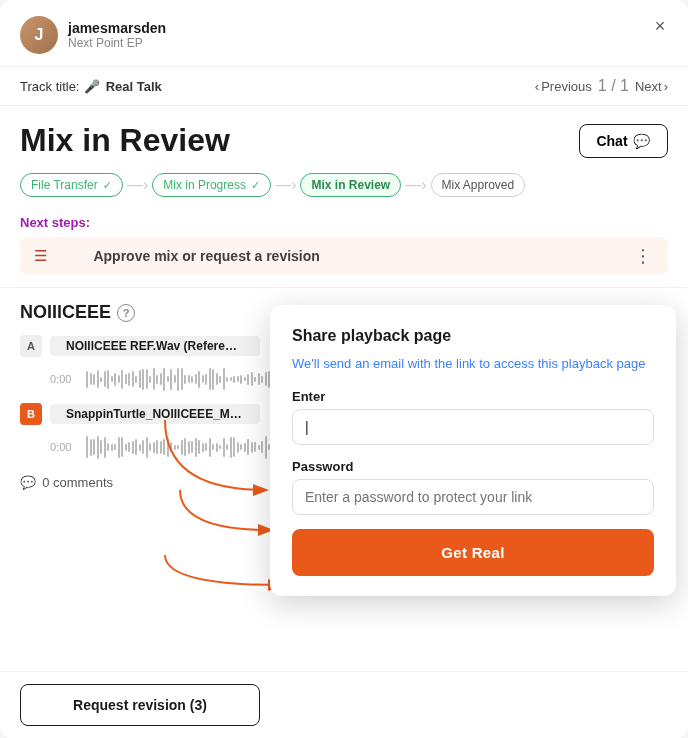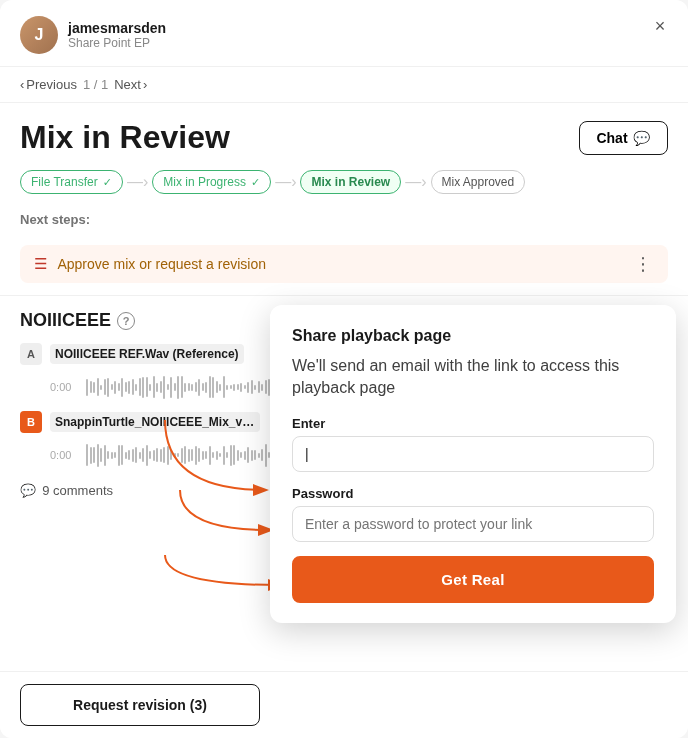--- a/index.html
+++ b/index.html
@@ -95,21 +95,21 @@
     .nav-btn {
       background: none;
       border: none;
       cursor: pointer;
       font-size: 13px;
       color: #555;
       display: flex;
       align-items: center;
       gap: 2px;
     }
-    .nav-count { color: #888; font-size: 13px; }
+    .nav-count { color: #888; font-size: 16px; }
     
     .page-header {
       display: flex;
       align-items: center;
       padding: 16px 20px 8px;
     }
     .page-title {
       font-size: 32px;
       font-weight: 700;
       color: #1a1a1a;
@@ -163,36 +163,37 @@
       margin: 0 4px;
       line-height: 1;
     }
     
     .next-steps-section {
       padding: 4px 20px 0;
     }
     .next-steps-label {
       font-size: 13px;
       font-weight: 600;
-      color: #737373;
-      margin-bottom: 18px;
+      color: #a21caf;
+      margin-bottom: 7px;
     }
     .next-step-item {
       display: flex;
       align-items: center;
       background: #fff5f0;
       border-radius: 8px;
       padding: 10px 14px;
       gap: 10px;
       position: relative;
     }
     .next-step-text {
       font-size: 14px;
-      color: #a16207;
-      font-weight: 400;
+      color: #404040;
+      font-weight: 700;
+      margin-left: 36px;
     }
     .three-dot-btn {
       position: absolute;
       right: 12px;
       top: 50%;
       transform: translateY(-50%);
       background: none;
       border: none;
       cursor: pointer;
       font-size: 18px;
@@ -265,21 +266,21 @@
     .track-label.b {
       background: #e8591a;
       color: #fff;
     }
     .track-name {
       font-size: 12px;
       font-weight: 600;
       color: #1a1a1a;
       background: #f0f0f0;
       border-radius: 4px;
-      padding: 3px 5px;
+      padding: 3px 16px;
       max-width: 210px;
       overflow: hidden;
       text-overflow: ellipsis;
       white-space: nowrap;
     }
     .waveform-row {
       display: flex;
       align-items: center;
       gap: 8px;
       margin-bottom: 10px;
@@ -329,22 +330,22 @@
       padding: 22px 22px 20px;
       z-index: 100;
     }
     .share-title {
       font-size: 16px;
       font-weight: 700;
       color: #1a1a1a;
       margin-bottom: 10px;
     }
     .share-desc {
-      font-size: 16px;
-      color: #404040;
+      font-size: 13px;
+      color: #3b82f6;
       margin-bottom: 16px;
       line-height: 1.4;
     }
     .form-label {
       font-size: 13px;
       font-weight: 600;
       color: #1a1a1a;
       margin-bottom: 5px;
     }
     .form-input {
@@ -422,26 +423,31 @@
 <body>
 
 <div class="main-card">
 
   <div class="header">
     <div class="avatar">
       <div class="avatar-img">J</div>
     </div>
     <div class="user-info">
       <div class="user-name">jamesmarsden</div>
-      <div class="user-sub">Share Point EP</div>
+      <div class="user-sub">Next Point EP</div>
     </div>
     <button class="close-btn">×</button>
   </div>
 
   <div class="track-nav">
+    <div class="track-title">
+      <span>Track title:</span>
+      <span>🎤</span>
+      <strong>Real Talk</strong>
+    </div>
     <div class="nav-controls">
       <button class="nav-btn">
         <span>‹</span>
         <span>Previous</span>
       </button>
       <span class="nav-count">1 / 1</span>
       <button class="nav-btn">
         <span>Next</span>
         <span>›</span>
       </button>
@@ -634,21 +640,21 @@
           <div class="wb" style="height: 7px;"></div>
           <div class="wb" style="height: 18px;"></div>
           <div class="wb" style="height: 5px;"></div>
           <div class="wb" style="height: 12px;"></div>
           <div class="wb" style="height: 7px;"></div>
         </div>
     </div>
 
     <div class="comments-row">
       <span>💬</span>
-      <span>9 comments</span>
+      <span>0 comments</span>
     </div>
   </div>
 
   <div class="revision-btn-row">
     <button class="revision-btn">Request revision (3)</button>
   </div>
 
   <div class="share-overlay">
     <div class="share-title">Share playback page</div>
     <div class="share-desc">We'll send an email with the link to access this playback page</div>

